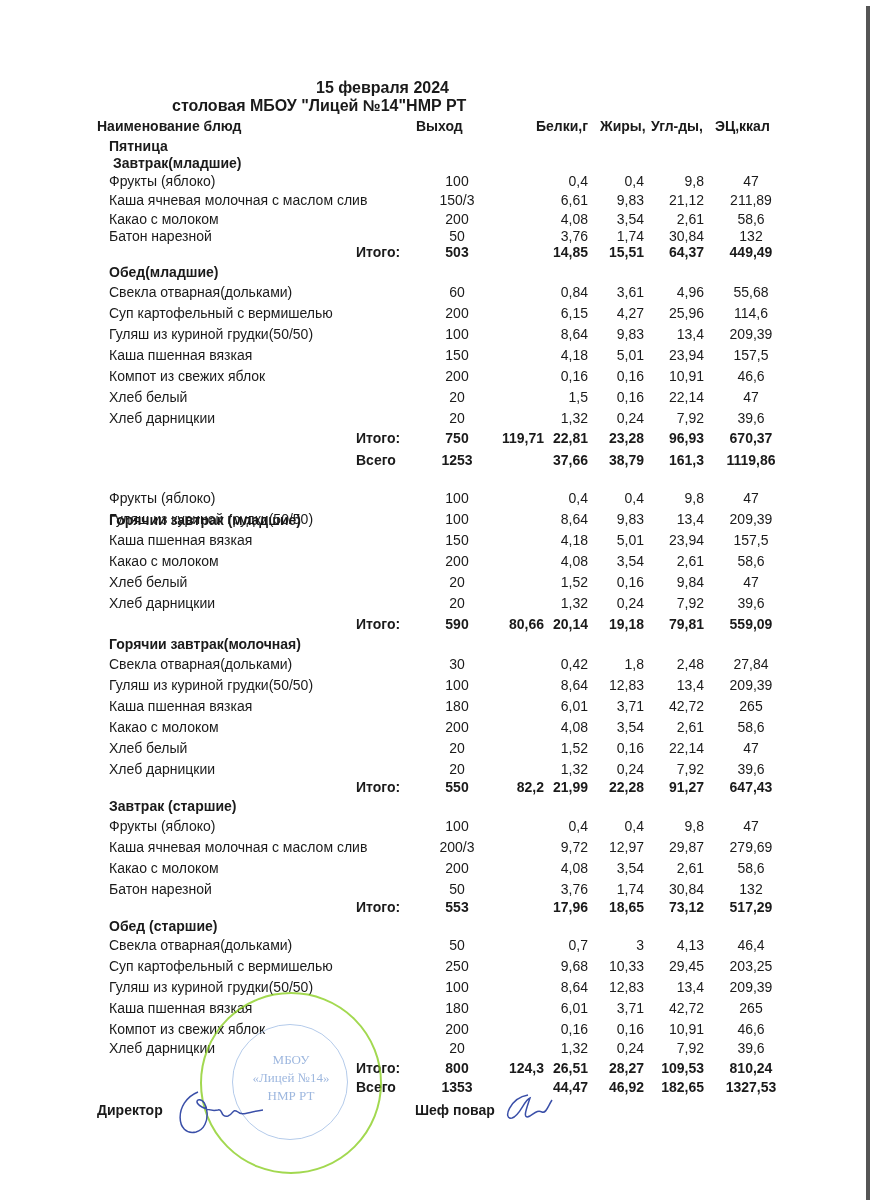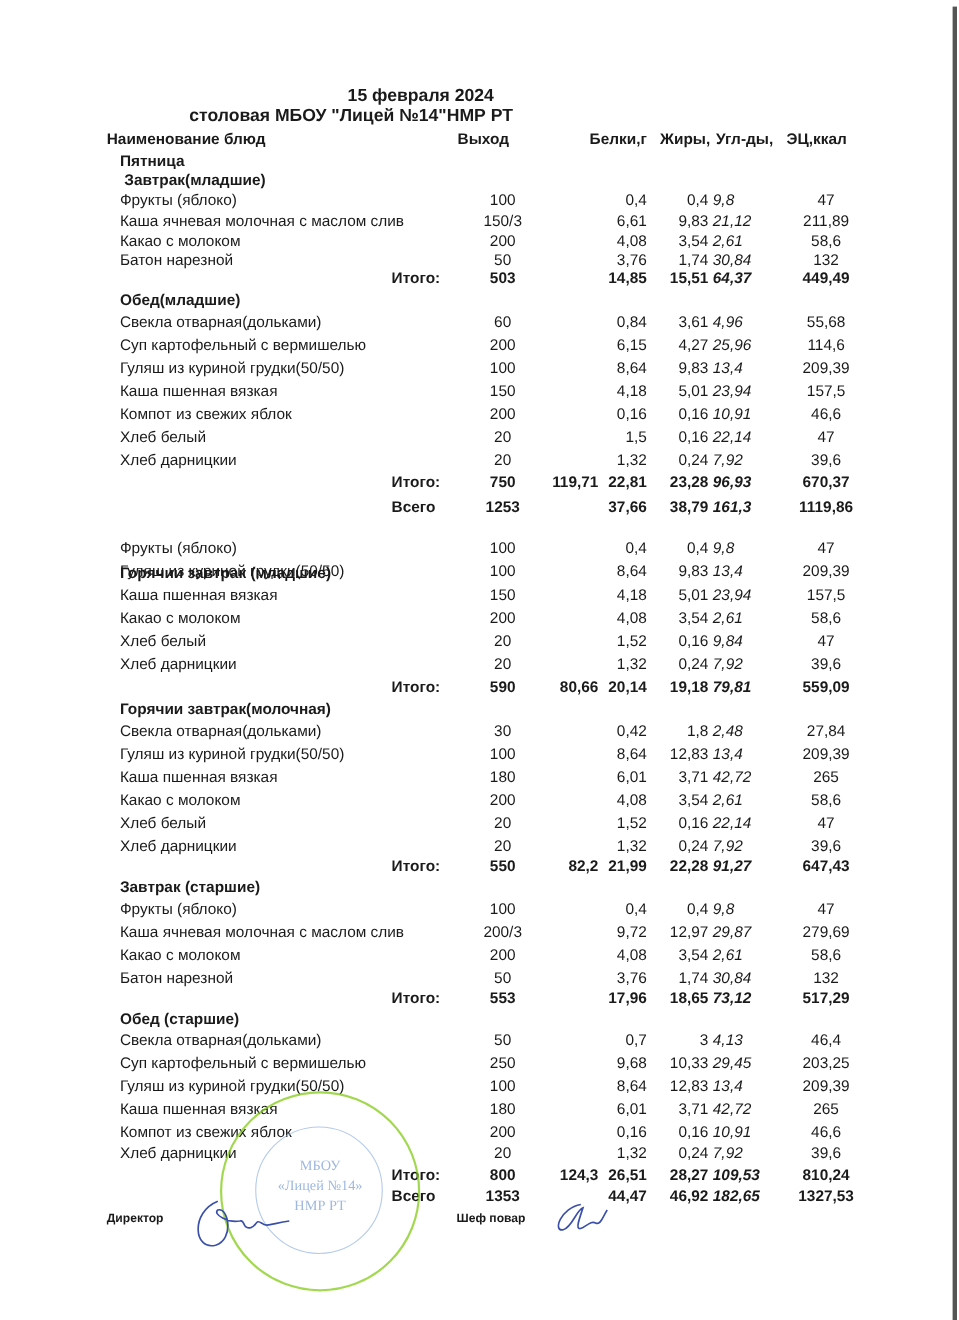--- a/index.html
+++ b/index.html
@@ -13,32 +13,32 @@
   .t2 { left: 172px; top: 97px; }
   .hdr { position: absolute; top: 118px; font-weight: bold; font-size: 14px; white-space: nowrap; }
   .row { position: absolute; left: 12px; width: 856px; height: 20px; font-size: 14px; }
   .row span { position: absolute; top: 0; white-space: nowrap; }
   .c-name { left: 97px; }
   .c-lbl { left: 344px; font-weight: bold; }
   .c-out { left: 410px; width: 70px; text-align: center; }
   .c-x { left: 470px; width: 62px; text-align: right; }
   .c-b { left: 520px; width: 56px; text-align: right; }
   .c-f { left: 580px; width: 52px; text-align: right; }
-  .c-u { left: 636px; width: 56px; text-align: left; font-style: italic; }
+  .c-u { left: 636px; width: 56px; text-align: right; }
   .c-k { left: 706px; width: 66px; text-align: center; }
   .bold span { font-weight: bold; }
   .sect { font-weight: bold; }
   .stamp {
     position: absolute; left: 200px; top: 992px; width: 178px; height: 178px; border-radius: 50%;
     border: 2px solid #84cc16; opacity: 0.75;
   }
   .stamp-inner { position: absolute; left: 30px; top: 30px; width: 114px; height: 114px; border-radius: 50%; border: 1px solid #9bb9e3; }
   .stamp-text { position: absolute; left: 0; width: 178px; text-align: center; font-family: "Liberation Serif", serif; font-size: 13px; color: #7d9fd4; }
   .sig { position: absolute; }
-  .foot { position: absolute; font-weight: bold; font-size: 11px; top: 1102px; }
+  .foot { position: absolute; font-weight: bold; font-size: 14px; top: 1102px; }
 </style>
 </head>
 <body>
 
 <div class="edge-line"></div>
 
 <div class="title t1">15 февраля 2024</div>
 <div class="title t2">столовая МБОУ "Лицей №14"НМР РТ</div>
 
 <div class="hdr" style="left:97px">Наименование блюд</div>

